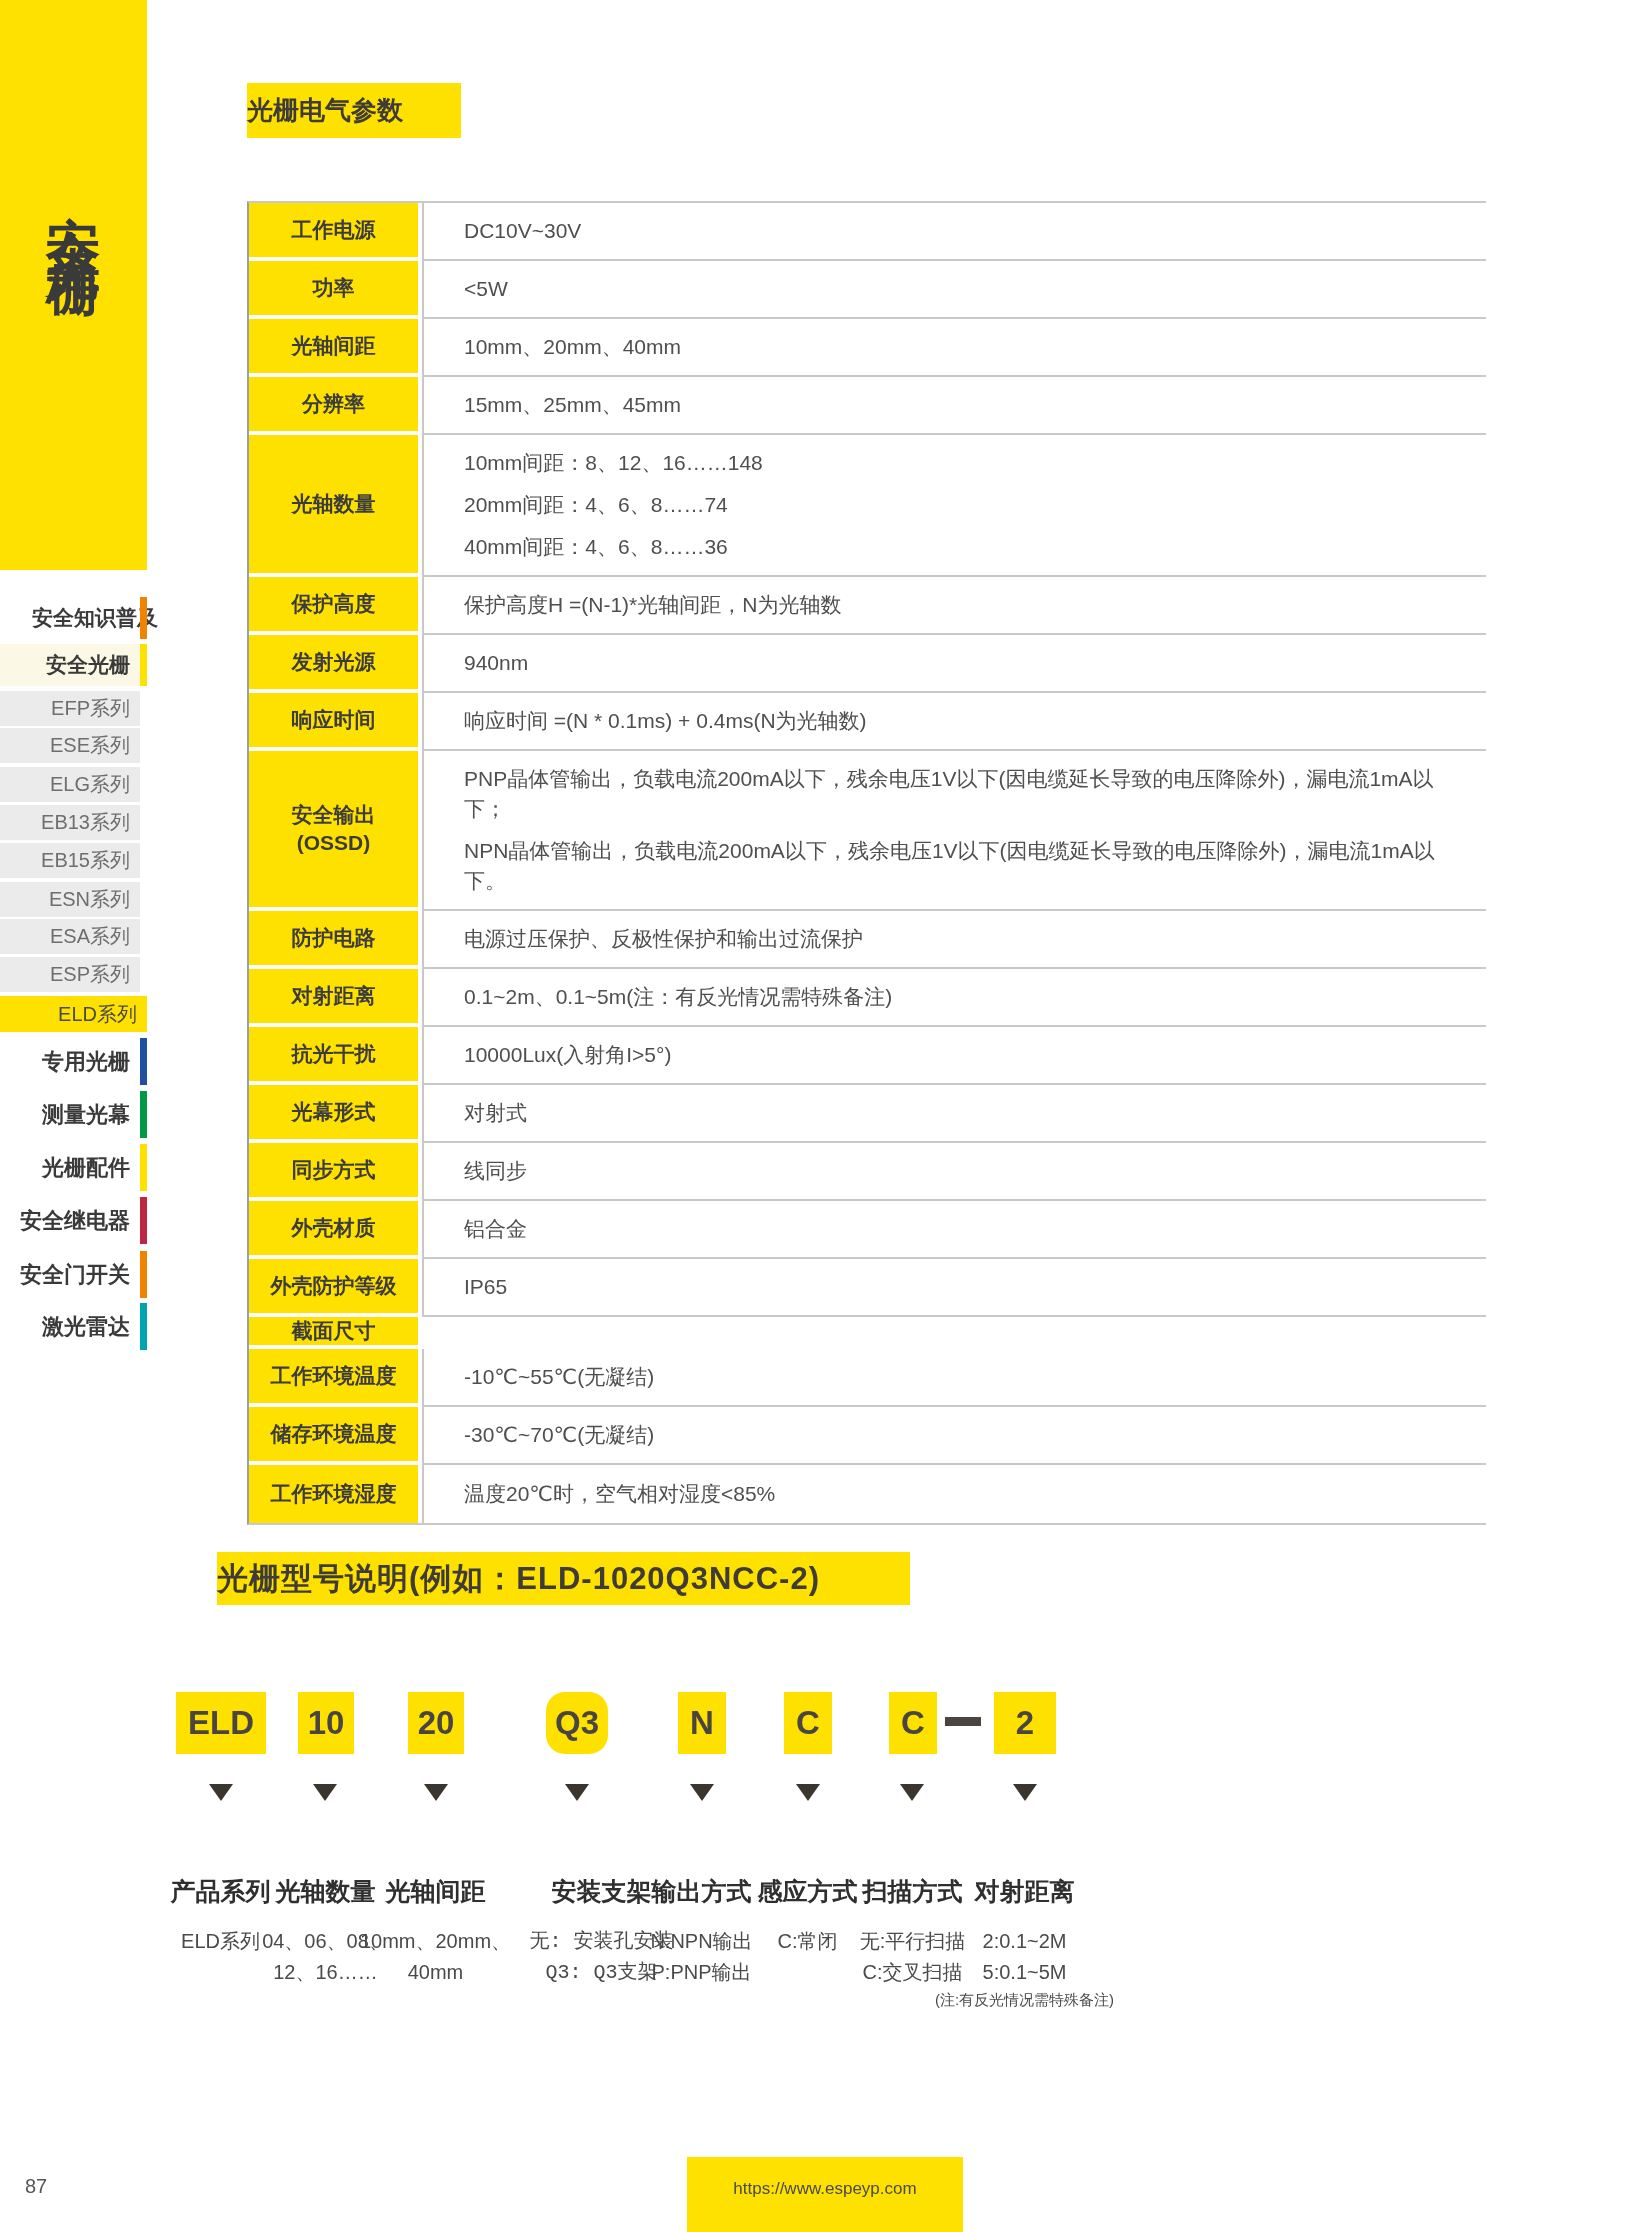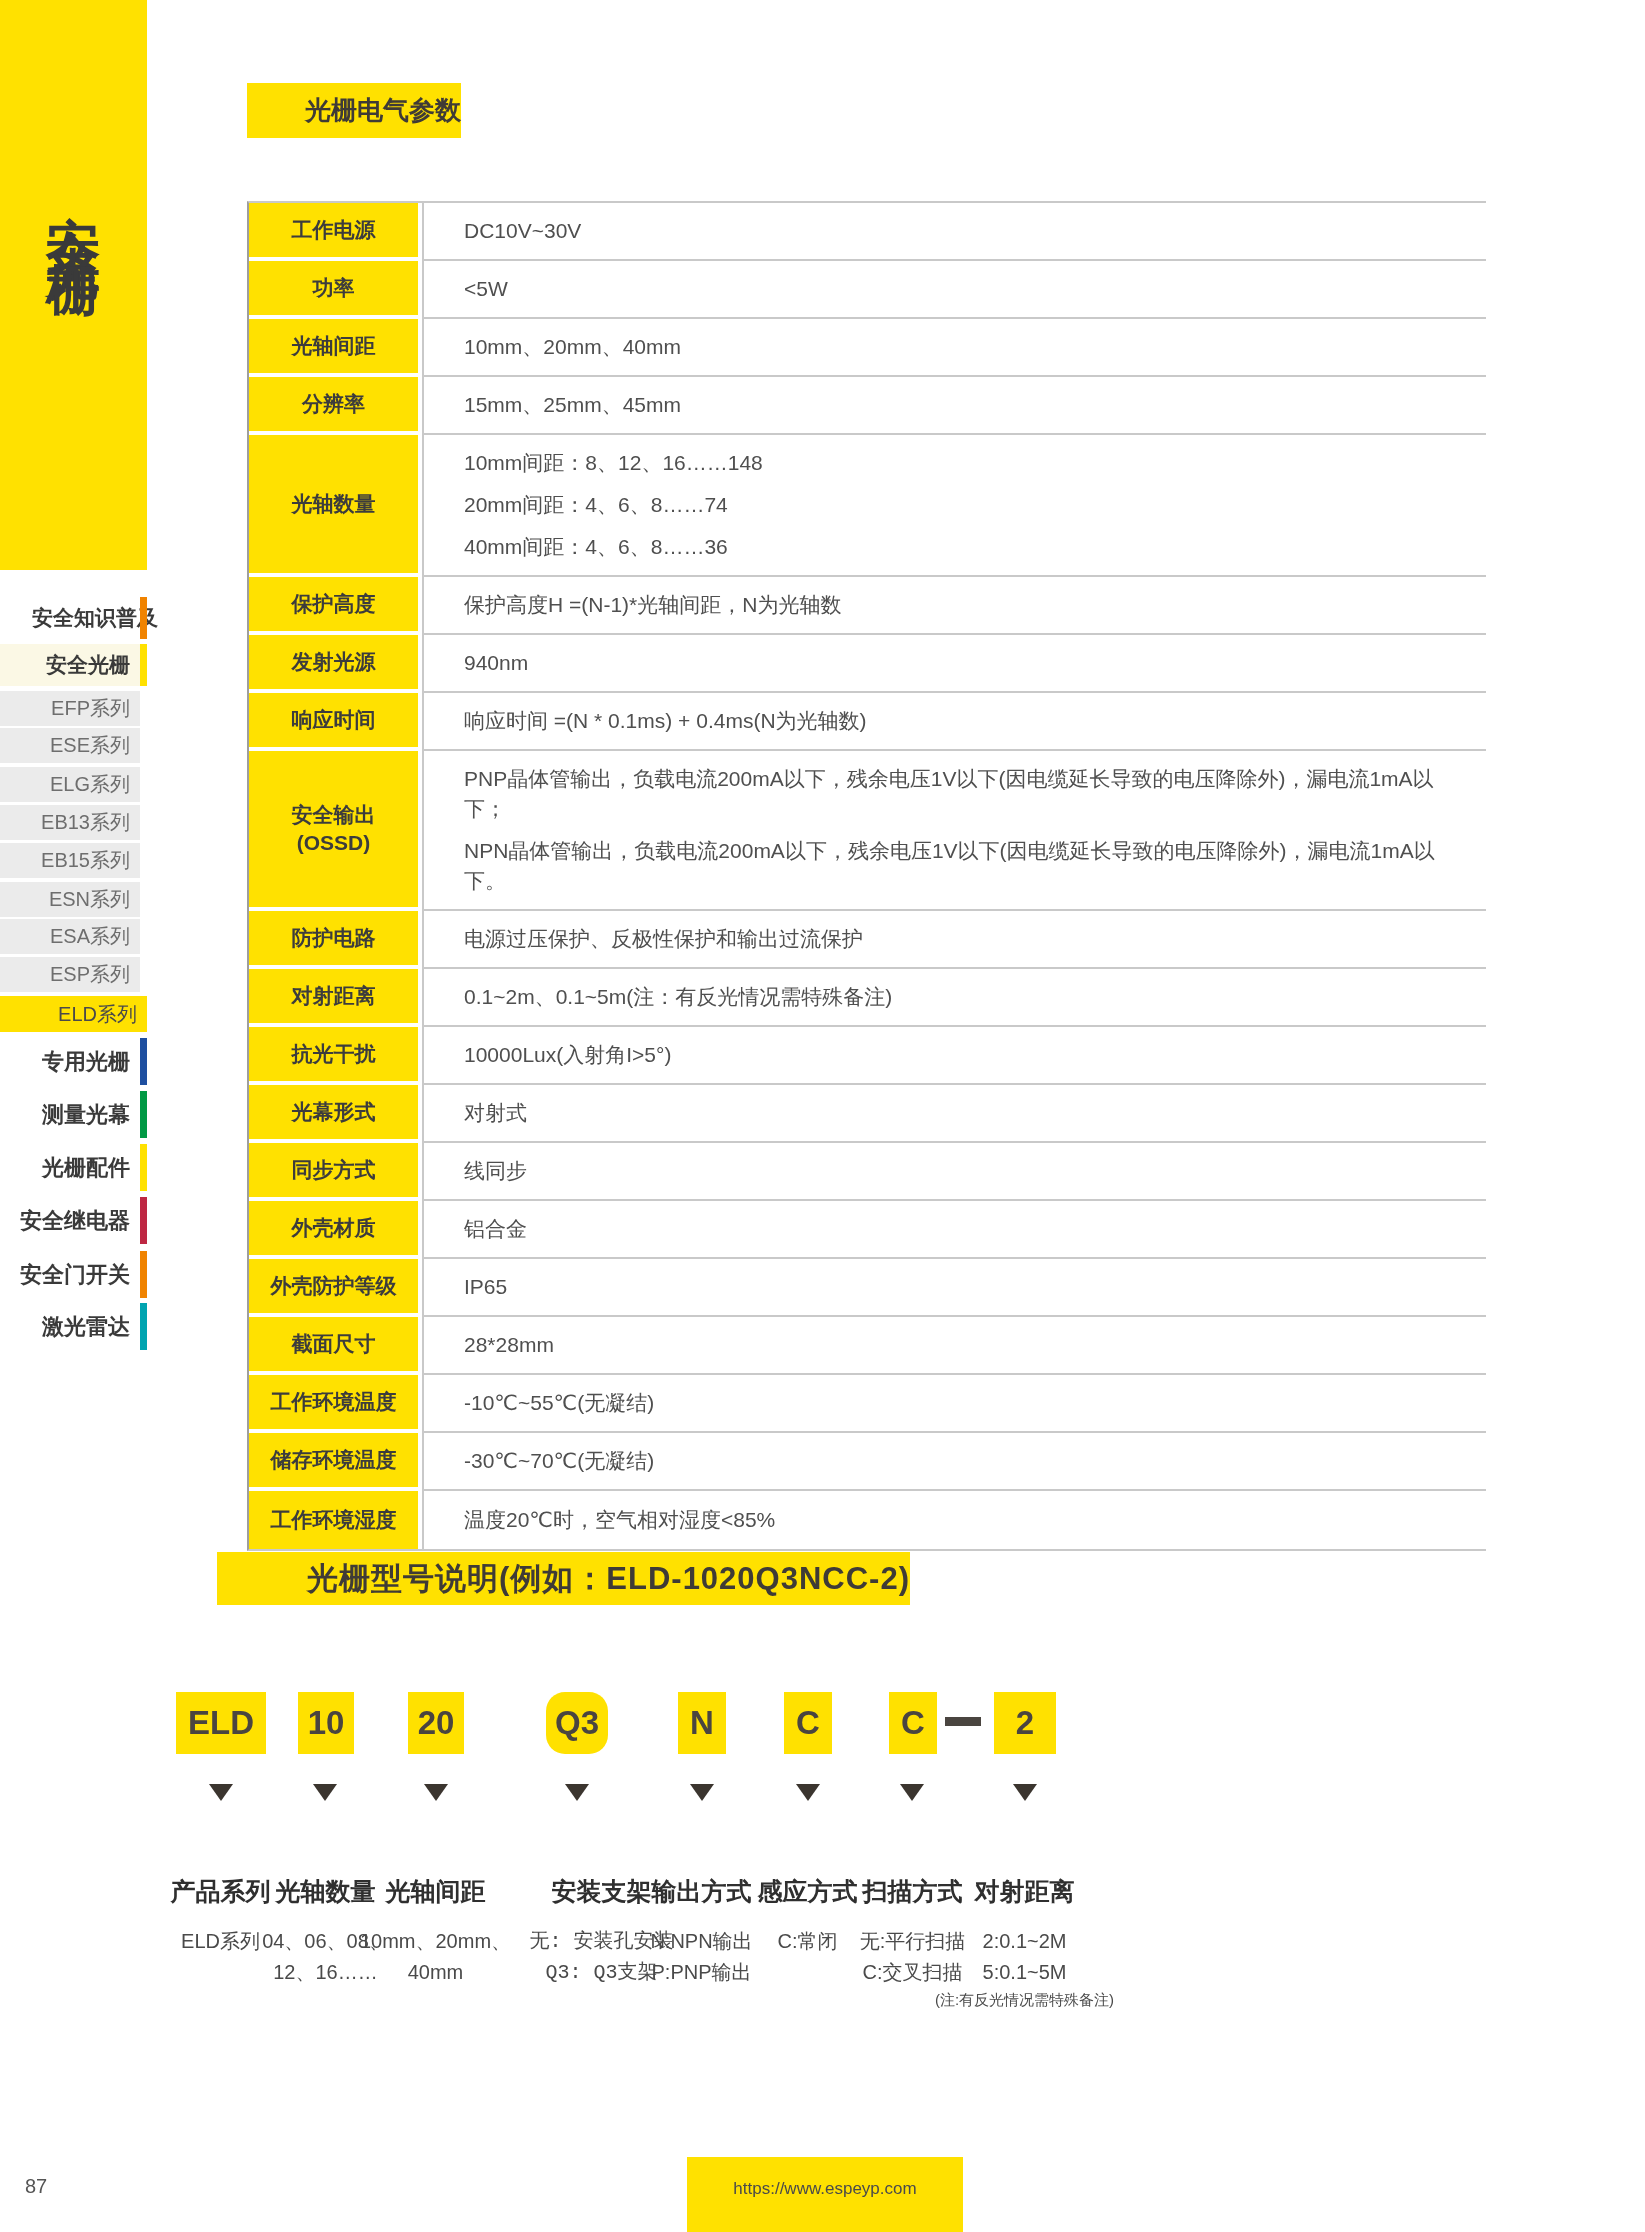--- a/index.html
+++ b/index.html
@@ -18,21 +18,21 @@
     justify-content:flex-end; padding-right:10px; }
   .nav-item.full .nav-bg { width:147px; }
   .nav-accent { position:absolute; right:0; top:0; bottom:0; width:7px; }
   .st-white  .nav-bg { background:#ffffff; font-weight:700; font-size:21px; color:#3a3a3a;margin-left:28px; }
   .st-cream  .nav-bg { background:#FBF8E5; font-weight:700; font-size:21px; color:#3a3a3a; }
   .st-gray   .nav-bg { background:#EBEBEB; font-weight:400; font-size:20px; color:#6e6e6e; }
   .st-selected .nav-bg { background:#FFE100; font-weight:400; font-size:20px; color:#4a4a4a; }
   .st-bold   .nav-bg { background:#ffffff; font-weight:700; font-size:22px; color:#3a3a3a; }
 
   
-  .sec-title { position:absolute; background:#FFE100; display:flex; align-items:center; justify-content:flex-end;
+  .sec-title { position:absolute; background:#FFE100; display:flex; align-items:center; justify-content:flex-start;
     font-weight:700; color:#3f3b36; }
   .title-electrical { left:247px; top:83px; width:214px; height:55px; font-size:26px; }
   .title-model { left:217px; top:1552px; width:693px; height:53px; font-size:31px; letter-spacing:1px; }
 
   .spec-table { position:absolute; left:247px; top:201px; width:1239px;
     border-left:2px solid #9e9e9e; border-top:2px solid #c9c9c9; border-bottom:2px solid #c9c9c9; }
   .spec-row { display:flex; align-items:stretch; }
   .spec-label { width:169px; flex:0 0 169px; background:#FFE100; display:flex; flex-direction:column;
     align-items:center; justify-content:center; font-weight:700; font-size:21px; color:#3c3c3c;
     border-bottom:4px solid #ffffff; text-align:center; line-height:28px; }
@@ -297,23 +297,20 @@
           <span>外壳防护等级</span>
         </div>
         <div class="spec-value">
           <p>IP65</p>
         </div>
       </div>
       <div class="spec-row">
         <div class="spec-label">
           <span>截面尺寸</span>
         </div>
-        <div class="spec-value">
-          <p>28*28mm</p>
-        </div>
       </div>
       <div class="spec-row">
         <div class="spec-label">
           <span>工作环境温度</span>
         </div>
         <div class="spec-value">
           <p>-10℃~55℃(无凝结)</p>
         </div>
       </div>
       <div class="spec-row">

